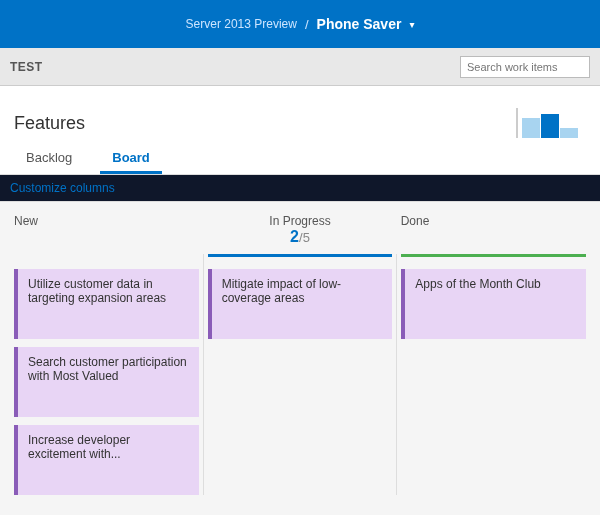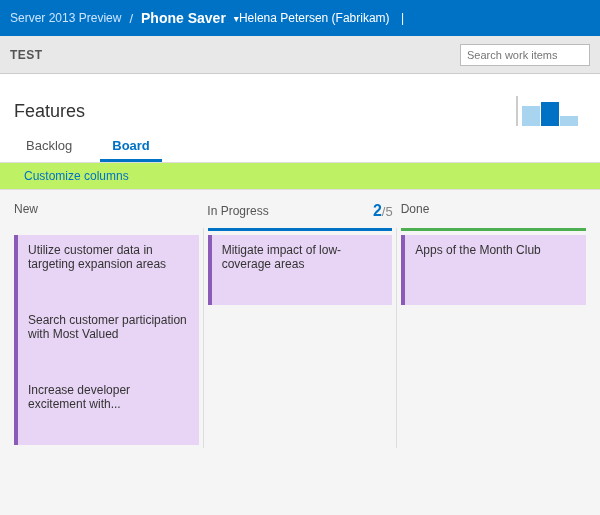--- a/index.html
+++ b/index.html
@@ -2,25 +2,25 @@
 <html><head>
   <meta charset="utf-8">
   <style>
     * { box-sizing: border-box; margin: 0; padding: 0; }
     body { font-family: 'Segoe UI', Arial, sans-serif; font-size: 13px; background: #f5f5f5; width: 600px; height: 515px; overflow: hidden; }
 
     
     .topbar {
       background: #0072c6;
       color: white;
-      height: 36px;
+      height: 48px;
       display: flex;
       align-items: center;
       padding: 0 10px;
-      justify-content: flex-start;
+      justify-content: center;
     }
     .topbar-left { display: flex; align-items: center; gap: 6px; font-size: 13px; }
     .topbar-left .server-name { color: #cce5ff; font-size: 12px; }
     .topbar-left .separator { color: #cce5ff; margin: 0 2px; }
     .topbar-left .project-name { color: white; font-weight: 600; font-size: 14px; }
     .topbar-left .dropdown-icon { color: white; font-size: 10px; margin-left: 2px; }
     .topbar-right { color: white; font-size: 12px; }
     .topbar-right .divider { margin-left: 8px; }
 
     
@@ -89,22 +89,22 @@
       font-size: 13px;
       color: #555;
       cursor: pointer;
       border-bottom: 3px solid transparent;
       text-decoration: none;
     }
     .nav-tab.active { color: #0072c6; border-bottom: 3px solid #0072c6; font-weight: 600; }
 
     
     .toolbar {
-      background: #bef264;
-      padding: 6px 24px;
+      background: #0f172a;
+      padding: 6px 10px;
       border-bottom: 1px solid #ddd;
       font-size: 12px;
       color: #0072c6;
       cursor: pointer;
     }
     .toolbar span { color: #0072c6; text-decoration: none; }
 
     
     .board-area {
       background: #f5f5f5;
@@ -123,39 +123,41 @@
     .col-header {
       font-size: 12px;
       color: #555;
       padding: 2px 4px;
       flex: 1;
       position: relative;
     }
     .col-header.in-progress {
       display: flex;
       align-items: center;
-      justify-content: space-between;
+      justify-content: flex-start;
+      flex-direction: column;
     }
     .wip-count { font-size: 13px; color: #555; }
     .wip-count .current { color: #0072c6; font-weight: 700; font-size: 16px; }
     .wip-count .limit { font-size: 13px; color: #888; }
 
     
     .board-columns {
       display: flex;
       gap: 0;
       flex: 1;
     }
     .board-col {
       flex: 1;
       border-right: 1px solid #ddd;
       padding: 0 4px;
       min-height: 220px;
       display: flex;
       flex-direction: column;
+      gap: 8px;
     }
     .board-col:last-child { border-right: none; }
 
     
     .card {
       background: #e8d5f5;
       border-left: 4px solid #8a5cb8;
       padding: 8px 10px;
       font-size: 12px;
       color: #333;
@@ -175,24 +177,20 @@
 </head>
 <body>
 
 <div class="topbar">
   <div class="topbar-left">
     <span class="server-name">Server 2013 Preview</span>
     <span class="separator">/</span>
     <span class="project-name">Phone Saver</span>
     <span class="dropdown-icon">▾</span>
   </div>
-  <div class="topbar-right">
-    <span>Helena Petersen (Fabrikam)</span>
-    <span class="divider">|</span>
-  </div>
 </div>
 
 <div class="subbar">
   <span class="subbar-left">TEST</span>
   <div class="search-box">
     <input type="text" placeholder="Search work items" style="">
   </div>
 </div>
 
 <div class="features-header">

